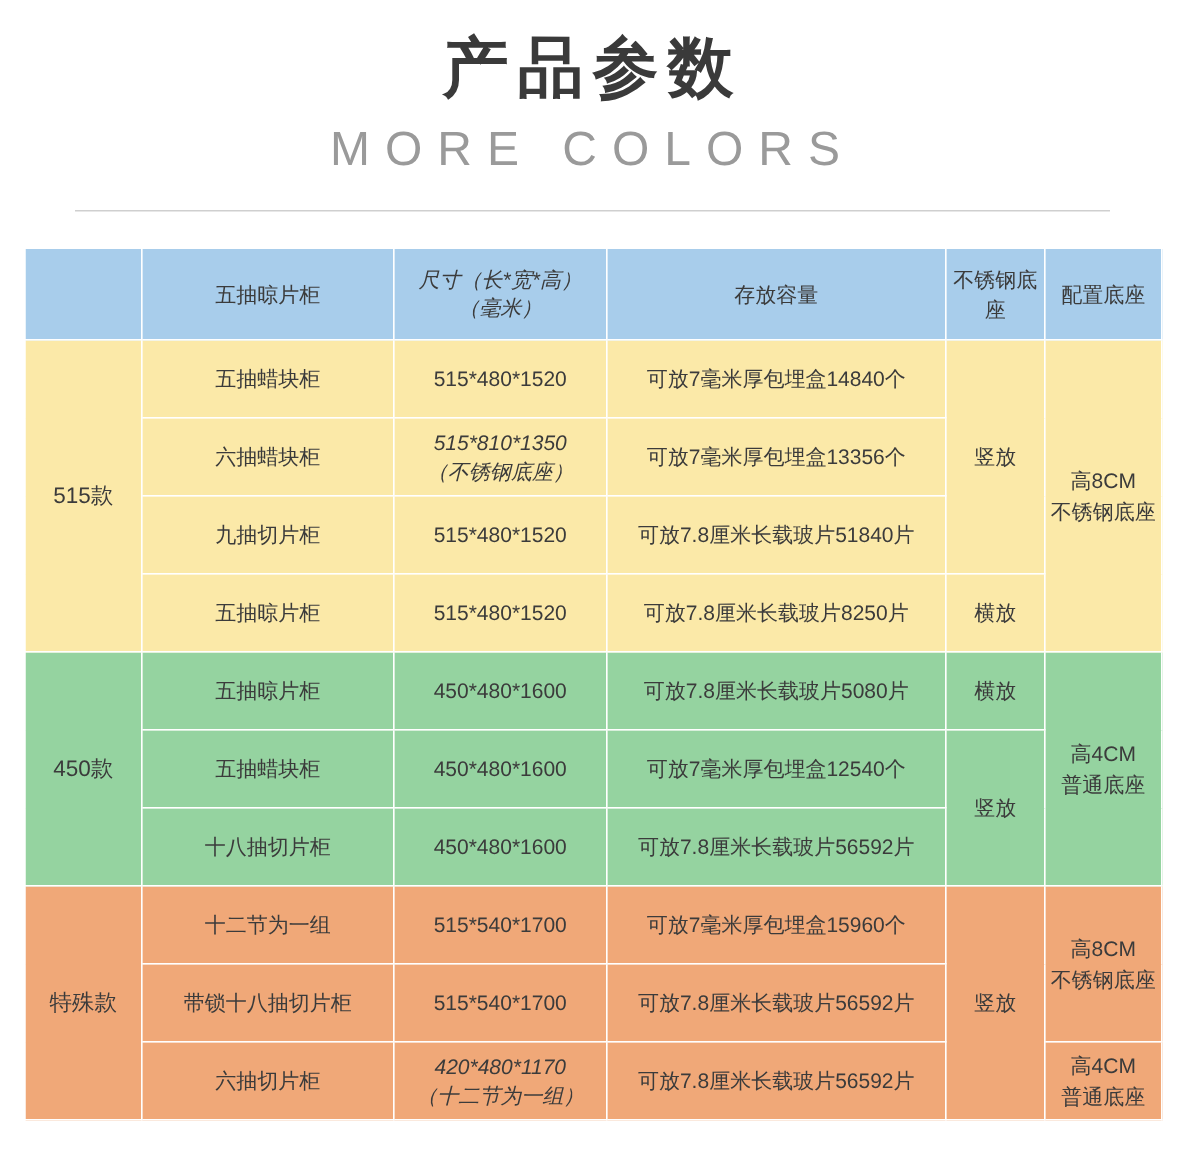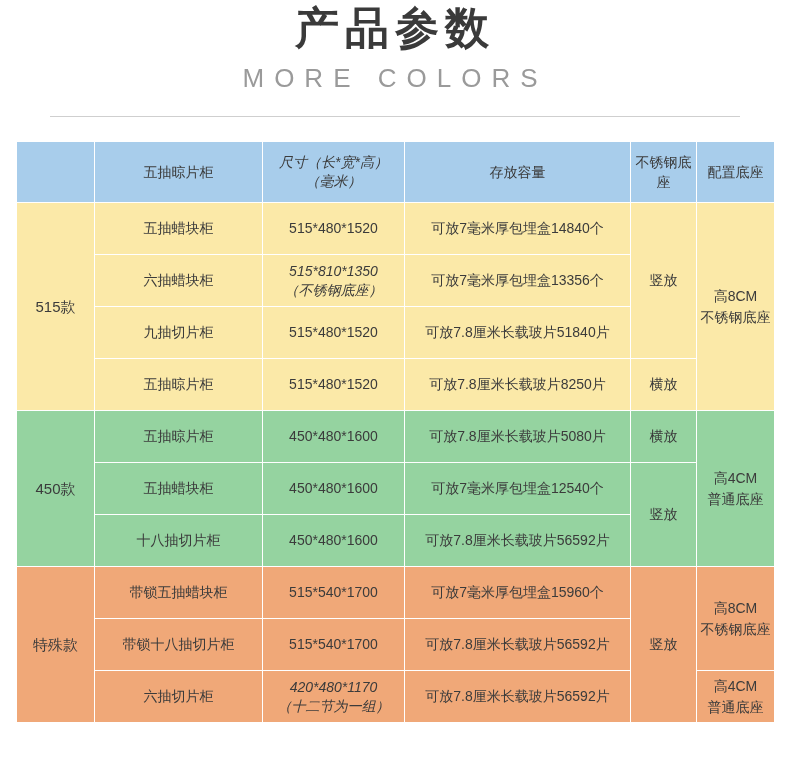--- a/index.html
+++ b/index.html
@@ -15,31 +15,32 @@
     overflow: hidden;
   }
   .page {
     position: relative;
     width: 790px;
     height: 767px;
     box-sizing: border-box;
   }
   .title-block {
     text-align: center;
+    padding-top: 18px;
   }
   .main-title {
     font-size: 44px;
     font-weight: bold;
     letter-spacing: 6px;
     color: #3a3a3a;
     line-height: 1.25;
   }
   .sub-title {
     margin-top: 8px;
-    font-size: 26px;
+    font-size: 32px;
     letter-spacing: 10px;
     color: #9a9a9a;
     font-weight: normal;
   }
   .divider {
     width: 690px;
     height: 1px;
     background: #cfcfcf;
     margin: 22px auto 0 auto;
   }
@@ -189,21 +190,21 @@
           <td>
             <div>450*480*1600</div>
           </td>
           <td class="cell-pad">可放7.8厘米长载玻片56592片</td>
         </tr>
       </tbody>
 
       <tbody class="gspec">
         <tr class="row">
           <td class="group-cell" rowspan="3">特殊款</td>
-          <td>带锁五抽蜡块柜</td>
+          <td>十二节为一组</td>
           <td>
             <div>515*540*1700</div>
           </td>
           <td class="cell-pad">可放7毫米厚包埋盒15960个</td>
           <td rowspan="3">竖放</td>
           <td rowspan="2">
             <div>高8CM</div>
             <div>不锈钢底座</div>
           </td>
         </tr>

